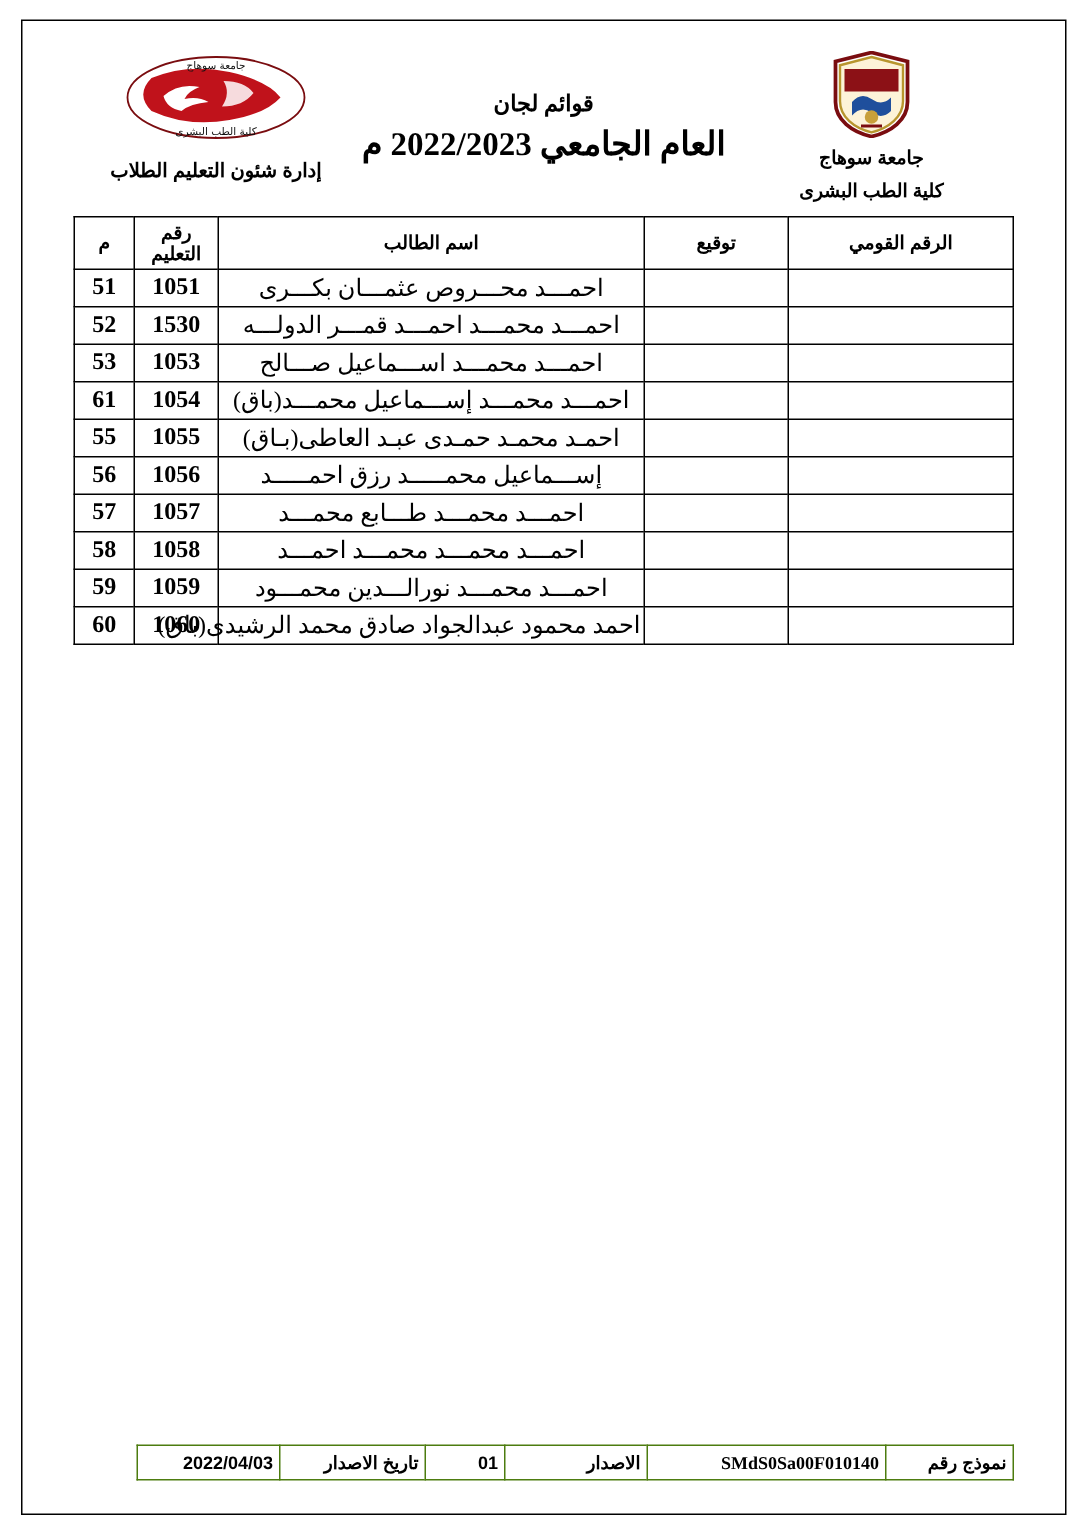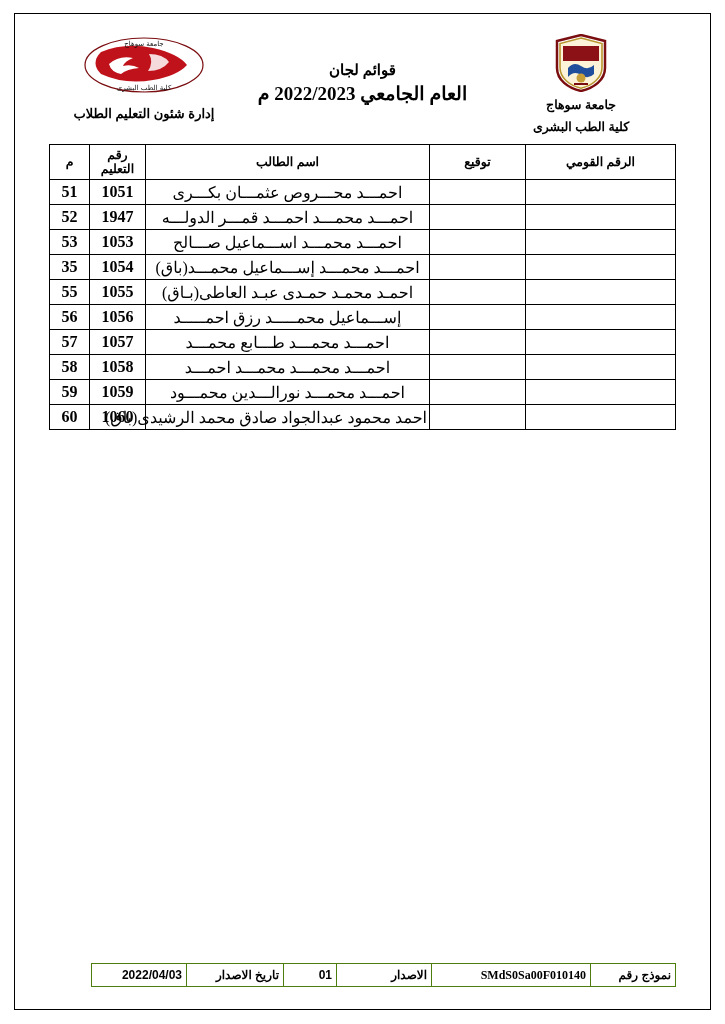--- a/index.html
+++ b/index.html
@@ -58,21 +58,21 @@
     font-weight: bold;
     line-height: 1.35;
     text-align: center;
   }
   .header-center .l2 {
     font-size: 17px;
     font-weight: bold;
     line-height: 1.35;
   }
   .header-center .l3 {
-    font-size: 19px;
+    font-size: 22px;
     font-weight: bold;
     line-height: 1.45;
   }
   .uni-text {
     font-size: 12.5px;
     font-weight: bold;
     line-height: 1.45;
     margin-top: 4px;
   }
   .dept-text {
@@ -229,36 +229,36 @@
           <td class="nid"></td>
           <td class="sign"></td>
           <td class="name">احمـــد محـــروص عثمـــان بكـــرى</td>
           <td class="seat">1051</td>
           <td class="num">51</td>
         </tr>
         <tr>
           <td class="nid"></td>
           <td class="sign"></td>
           <td class="name">احمـــد محمـــد احمـــد قمـــر الدولـــه</td>
-          <td class="seat">1947</td>
+          <td class="seat">1530</td>
           <td class="num">52</td>
         </tr>
         <tr>
           <td class="nid"></td>
           <td class="sign"></td>
           <td class="name">احمـــد محمـــد اســـماعيل صـــالح</td>
           <td class="seat">1053</td>
           <td class="num">53</td>
         </tr>
         <tr>
           <td class="nid"></td>
           <td class="sign"></td>
           <td class="name">احمـــد محمـــد إســـماعيل محمـــد(باق)</td>
           <td class="seat">1054</td>
-          <td class="num">35</td>
+          <td class="num">61</td>
         </tr>
         <tr>
           <td class="nid"></td>
           <td class="sign"></td>
           <td class="name">احمـد محمـد حمـدى عبـد العاطى(بـاق)</td>
           <td class="seat">1055</td>
           <td class="num">55</td>
         </tr>
         <tr>
           <td class="nid"></td>

